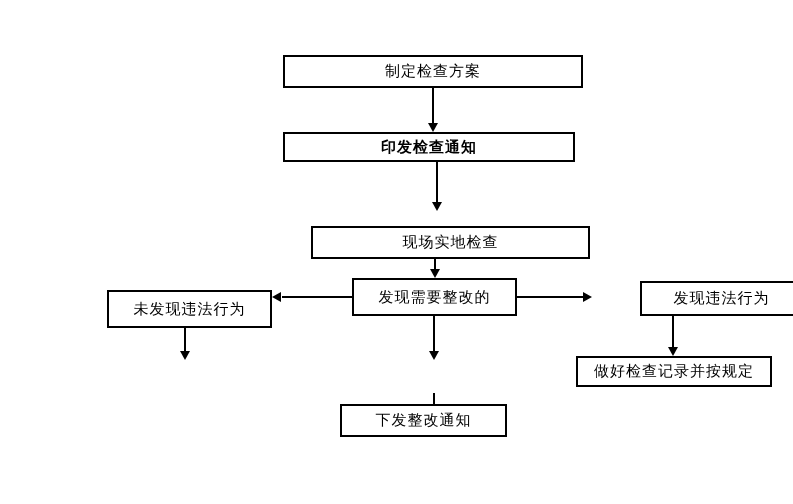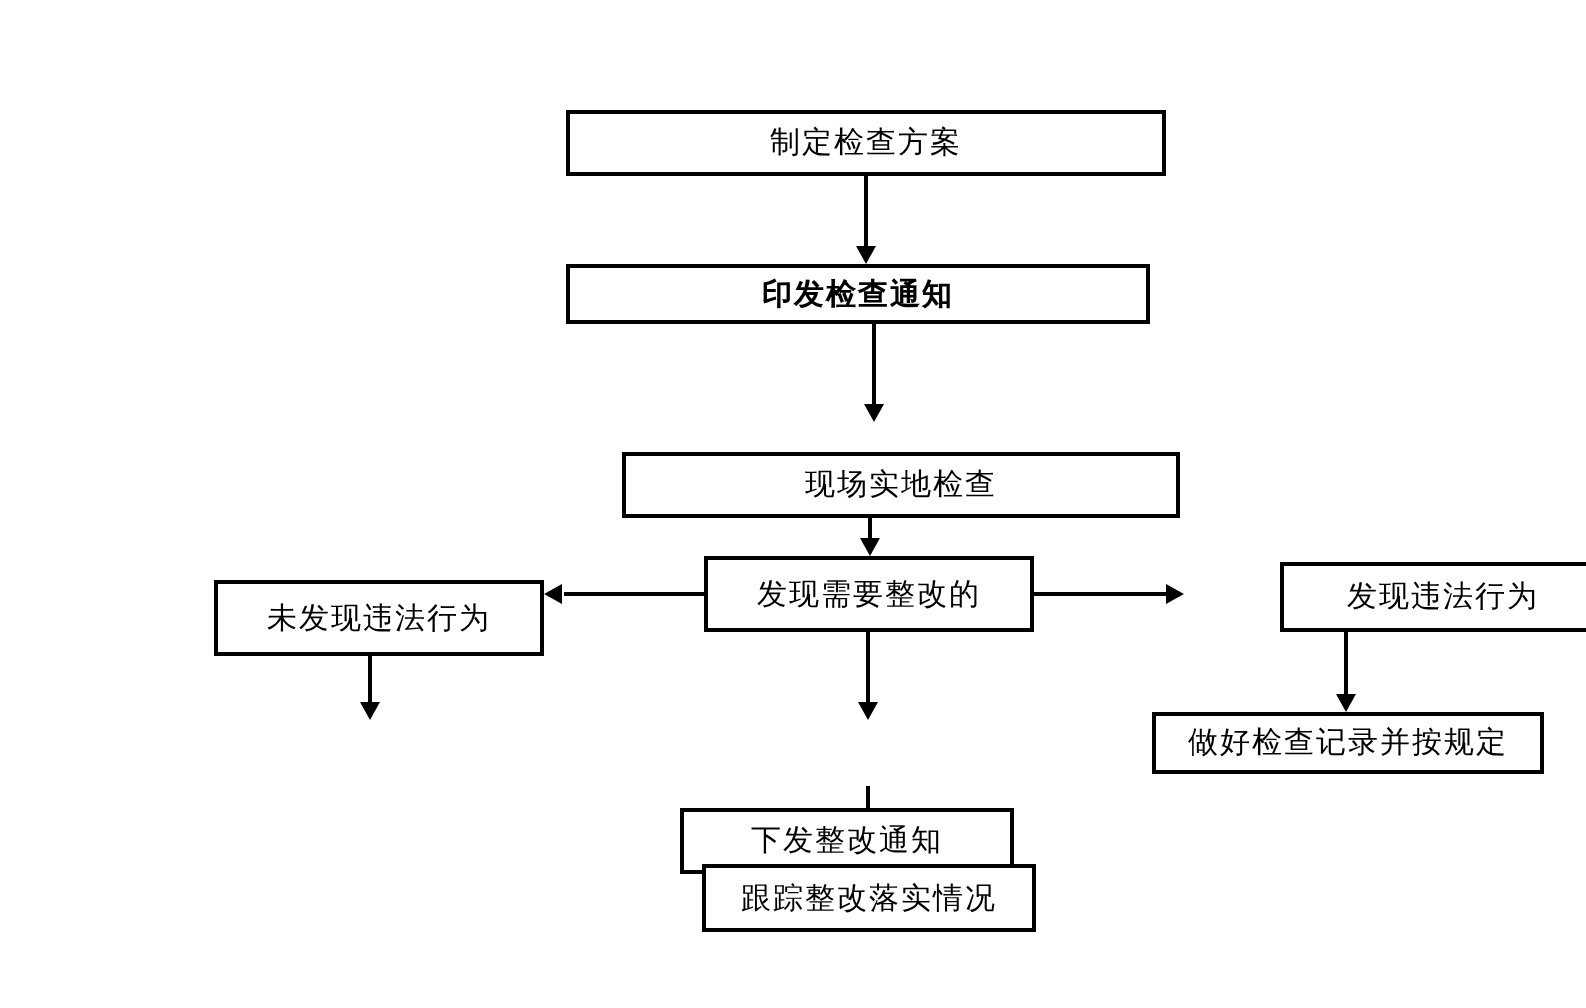--- a/index.html
+++ b/index.html
@@ -123,17 +123,14 @@
 
 
   <div class="node" style="left:340px; top:360px; width:167px; height:33px;margin-top:44px;">
     <span class="node-label">下发整改通知</span>
   </div>
 
   <div class="node" style="left:576px; top:356px; width:196px; height:31px;">
     <span class="node-label">做好检查记录并按规定</span>
   </div>
 
-  <div class="node" style="left:351px; top:432px; width:167px; height:34px;">
-    <span class="node-label">跟踪整改落实情况</span>
-  </div>
 
 </div>
 
 </body></html>

